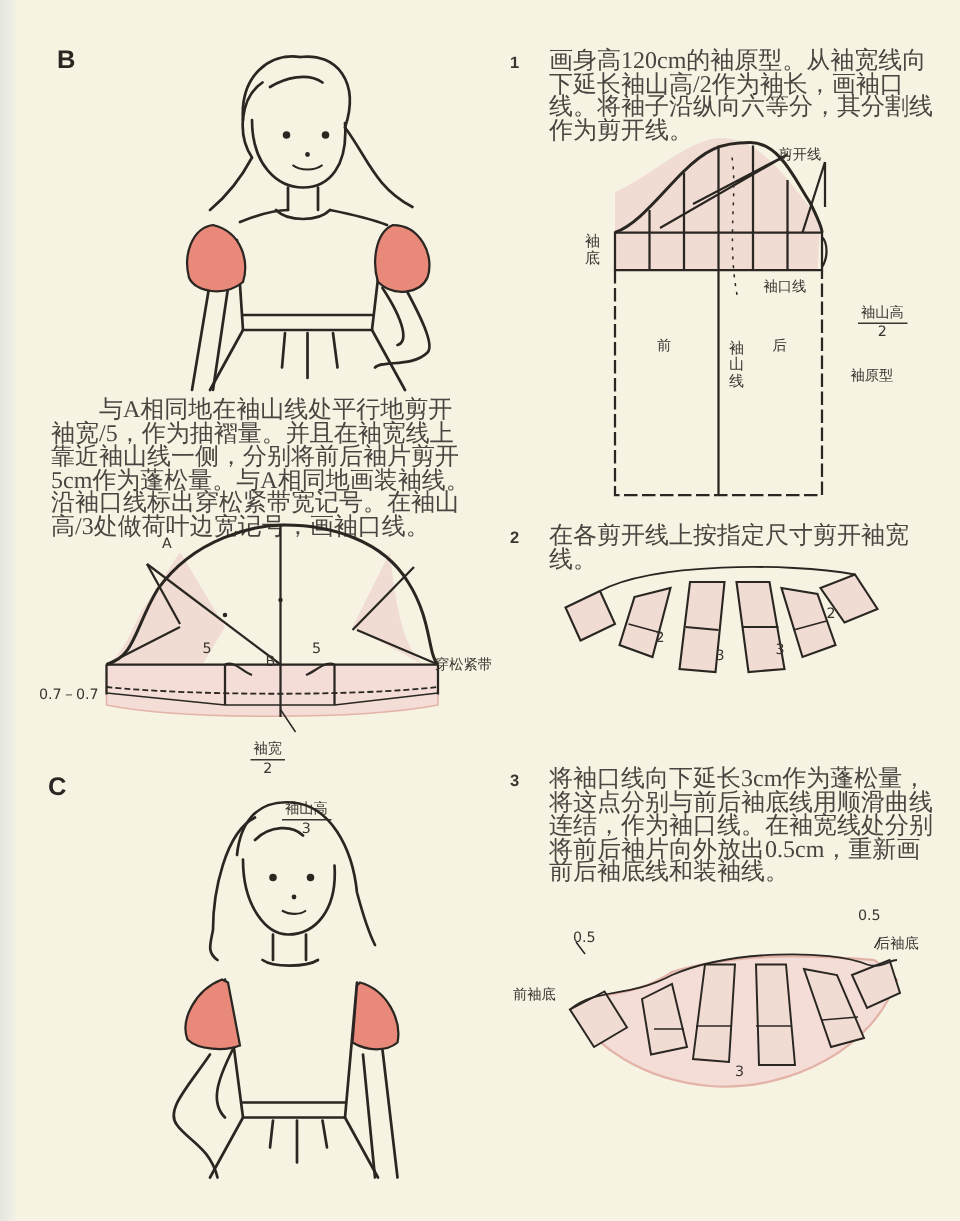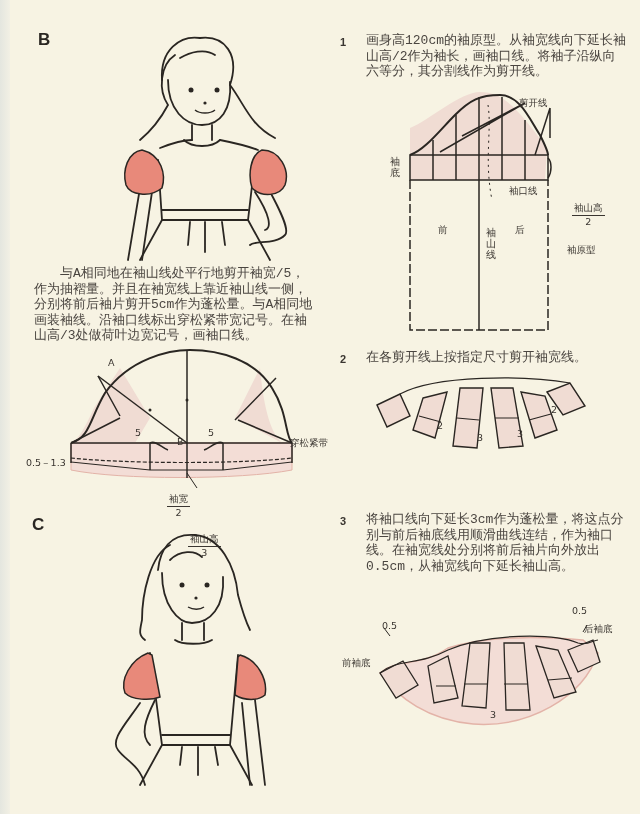--- a/index.html
+++ b/index.html
@@ -12,22 +12,22 @@
   }
   .page-edge {
     position: absolute; left: 0; top: 0; width: 10px; height: 814px;
     background: linear-gradient(to right, #e4e6df, #f2f0e4);
   }
   .section-letter {
     position: absolute; font-family: "Liberation Sans", sans-serif;
     font-weight: bold; font-size: 17px; color: #2a2622;
   }
   .para {
-    position: absolute; font-size: 13px; line-height: 15.5px; color: #4a4540;
-    font-family: Liberation Mono, monospace;
+    position: absolute; font-size: 16px; line-height: 15.5px; color: #4a4540;
+    font-family: Liberation Serif, serif;
   }
   .step-num {
     position: absolute; font-size: 11px; font-weight: bold; color: #3a3530;
     font-family: "Liberation Sans", sans-serif;
   }
   .label {
     position: absolute; font-size: 9.5px; color: #3a3530; white-space: nowrap;
     font-family: "DejaVu Sans", sans-serif;
   }
   .frac { position: absolute; font-size: 9.5px; text-align: center; color:#3a3530;margin-top:46px; }
@@ -113,21 +113,21 @@
 </svg>
 
 <div class="label" style="left:108px;top:357px;">A</div>
 <div class="label" style="left:177px;top:436px;">B</div>
 <div class="label" style="left:135px;top:427px;">5</div>
 <div class="label" style="left:208px;top:427px;">5</div>
 <div class="frac" style="left:167px;top:447px;">
   <span class="num">袖宽</span>
   <span class="den">2</span>
 </div>
-<div class="label" style="left:26px;top:457px;">0.5－1.3</div>
+<div class="label" style="left:26px;top:457px;">0.7－0.7</div>
 <div class="label" style="left:290px;top:437px;text-align:right;">穿松紧带</div>
 <div class="frac" style="left:188px;top:487px;">
   <span class="num">袖山高</span>
   <span class="den">3</span>
 </div>
 
 <div class="section-letter" style="left:32px;top:515px;">C</div>
 
 <svg width="240" height="260" style="left:70px;top:525px;" viewBox="0 0 240 260">
   <g fill="none" stroke="#2a2622" stroke-width="1.8" stroke-linecap="round">
@@ -201,21 +201,21 @@
   <g stroke="#2a2622" stroke-width="1.2">
     <path d="M44 36 L66 42 M82 38 L104 40 M120 38 L144 38 M154 40 L176 34"></path>
   </g>
 </svg>
 <div class="label" style="left:437px;top:420px;">2</div>
 <div class="label" style="left:477px;top:432px;">3</div>
 <div class="label" style="left:517px;top:428px;">3</div>
 <div class="label" style="left:551px;top:404px;">2</div>
 
 <div class="step-num" style="left:340px;top:515px;">3</div>
-<div class="para" style="left:366px;top:512px;width:262px;">将袖口线向下延长3cm作为蓬松量，将这点分别与前后袖底线用顺滑曲线连结，作为袖口线。在袖宽线处分别将前后袖片向外放出0.5cm，从袖宽线向下延长袖山高。</div>
+<div class="para" style="left:366px;top:512px;width:262px;">将袖口线向下延长3cm作为蓬松量，将这点分别与前后袖底线用顺滑曲线连结，作为袖口线。在袖宽线处分别将前后袖片向外放出0.5cm，重新画前后袖底线和装袖线。</div>
 
 <svg width="260" height="110" style="left:378px;top:628px;" viewBox="0 0 260 110">
   <path d="M2 45 C20 30 40 40 70 20 C120 5 180 10 205 12 L220 25 C205 70 150 100 95 96 C50 92 20 70 2 45 Z" fill="#f3ddd6" stroke="#e3b3a8" stroke-width="1.5"></path>
   <g fill="#f0dcd3" stroke="#2a2622" stroke-width="1.3">
     <path d="M2 45 L25 33 L40 57 L18 70 Z"></path>
     <path d="M50 38 L70 28 L80 70 L56 75 Z"></path>
     <path d="M92 15 L112 15 L108 80 L84 78 Z"></path>
     <path d="M126 15 L146 15 L152 82 L128 82 Z"></path>
     <path d="M158 18 L180 22 L198 64 L176 70 Z"></path>
     <path d="M190 22 L215 12 L222 34 L200 44 Z"></path>

